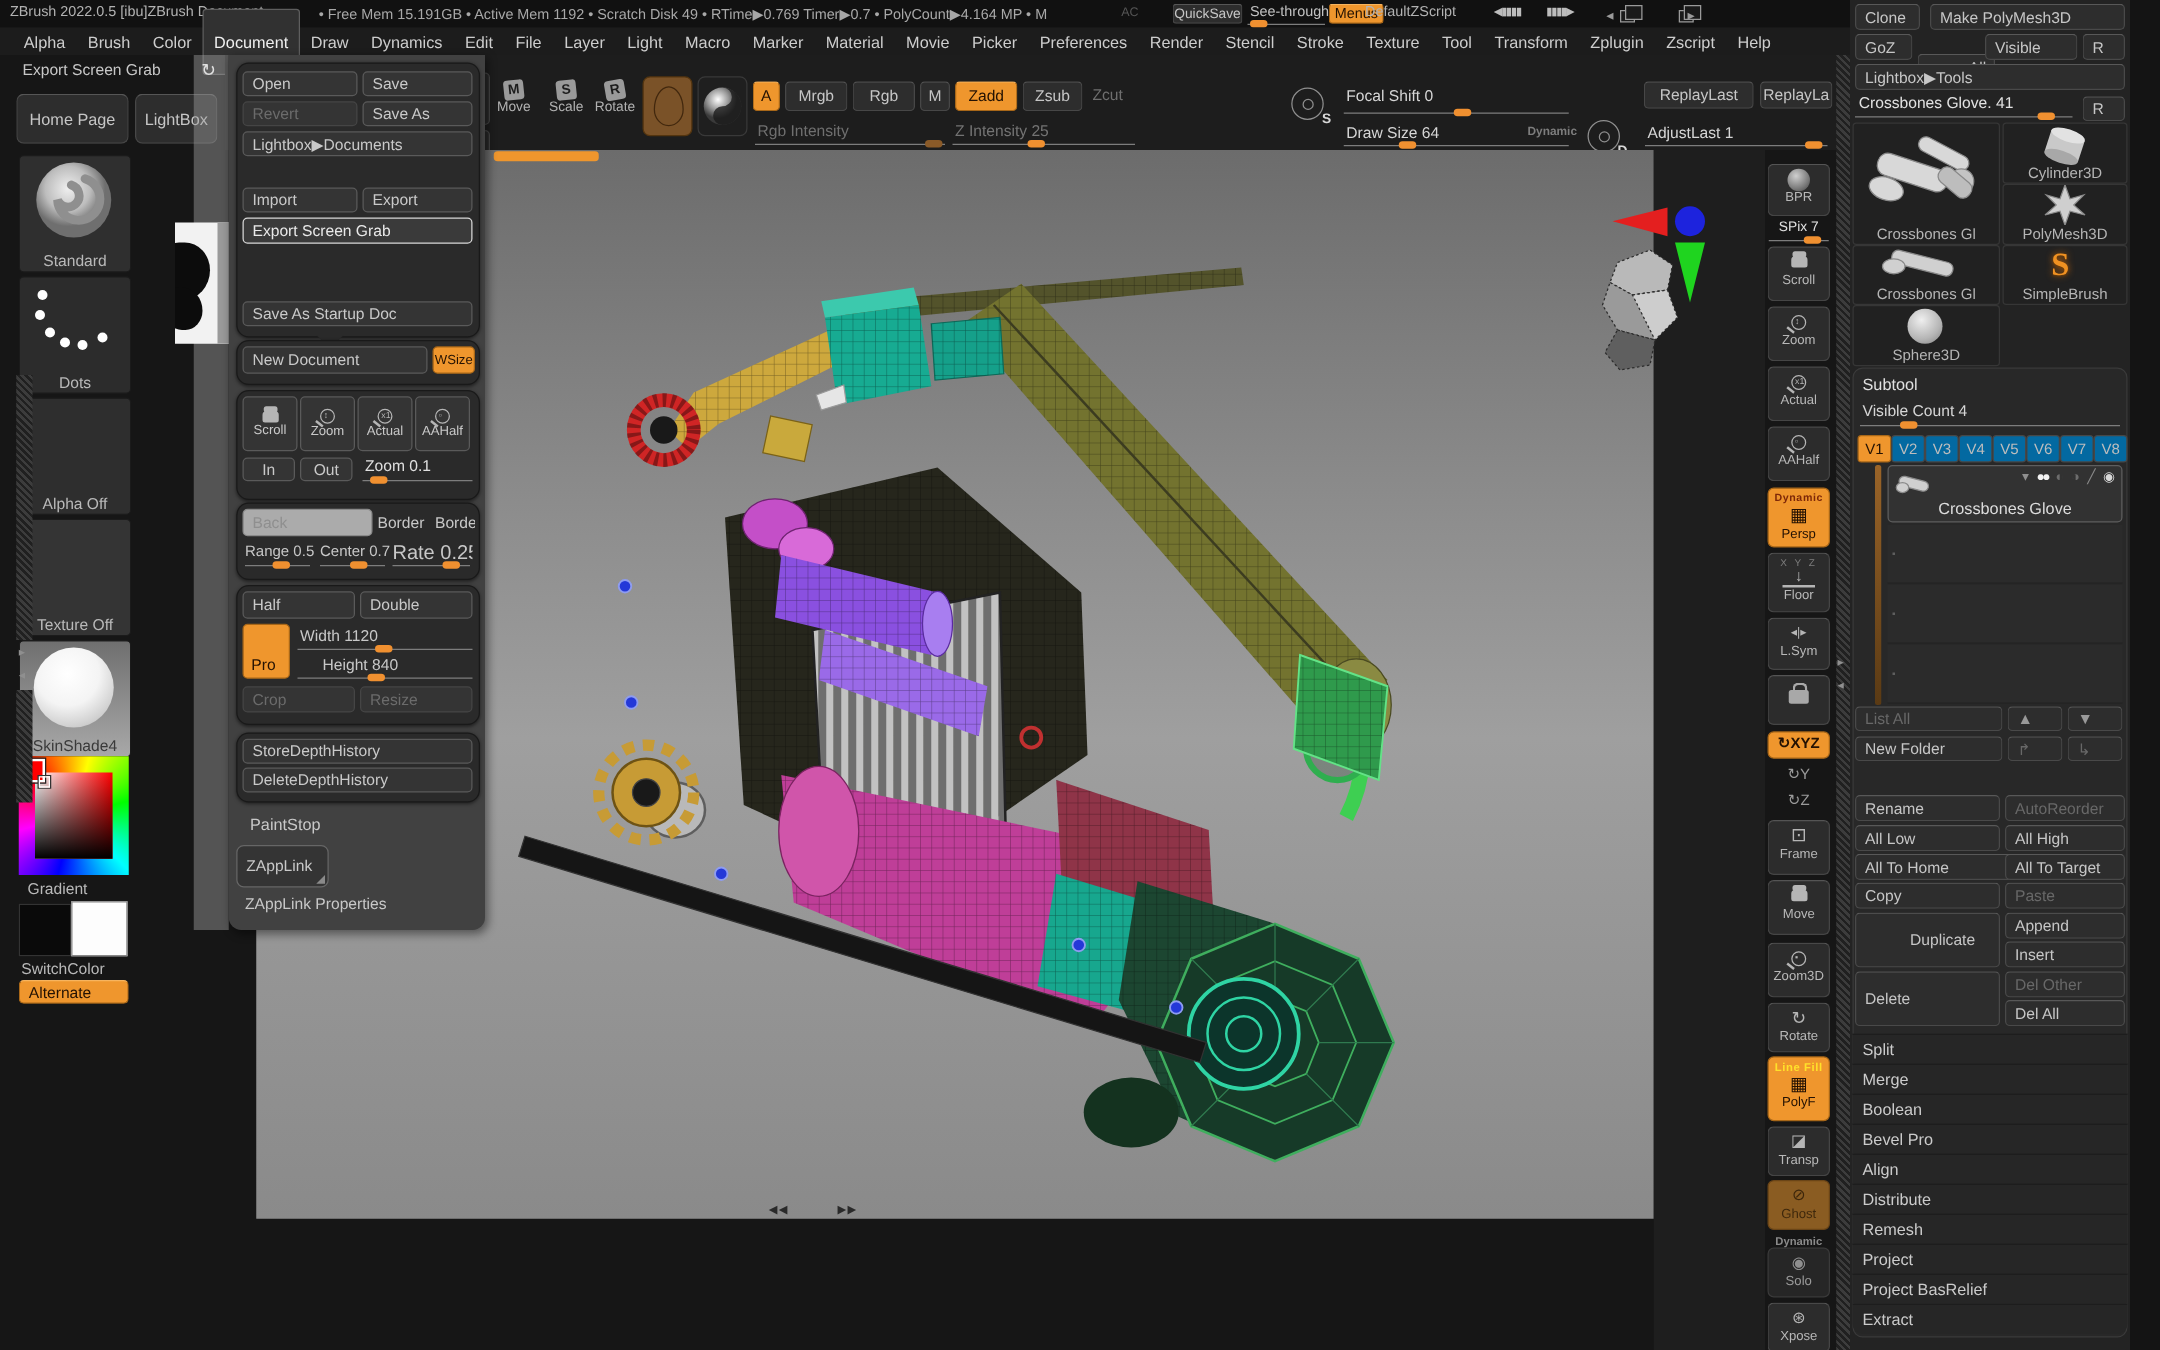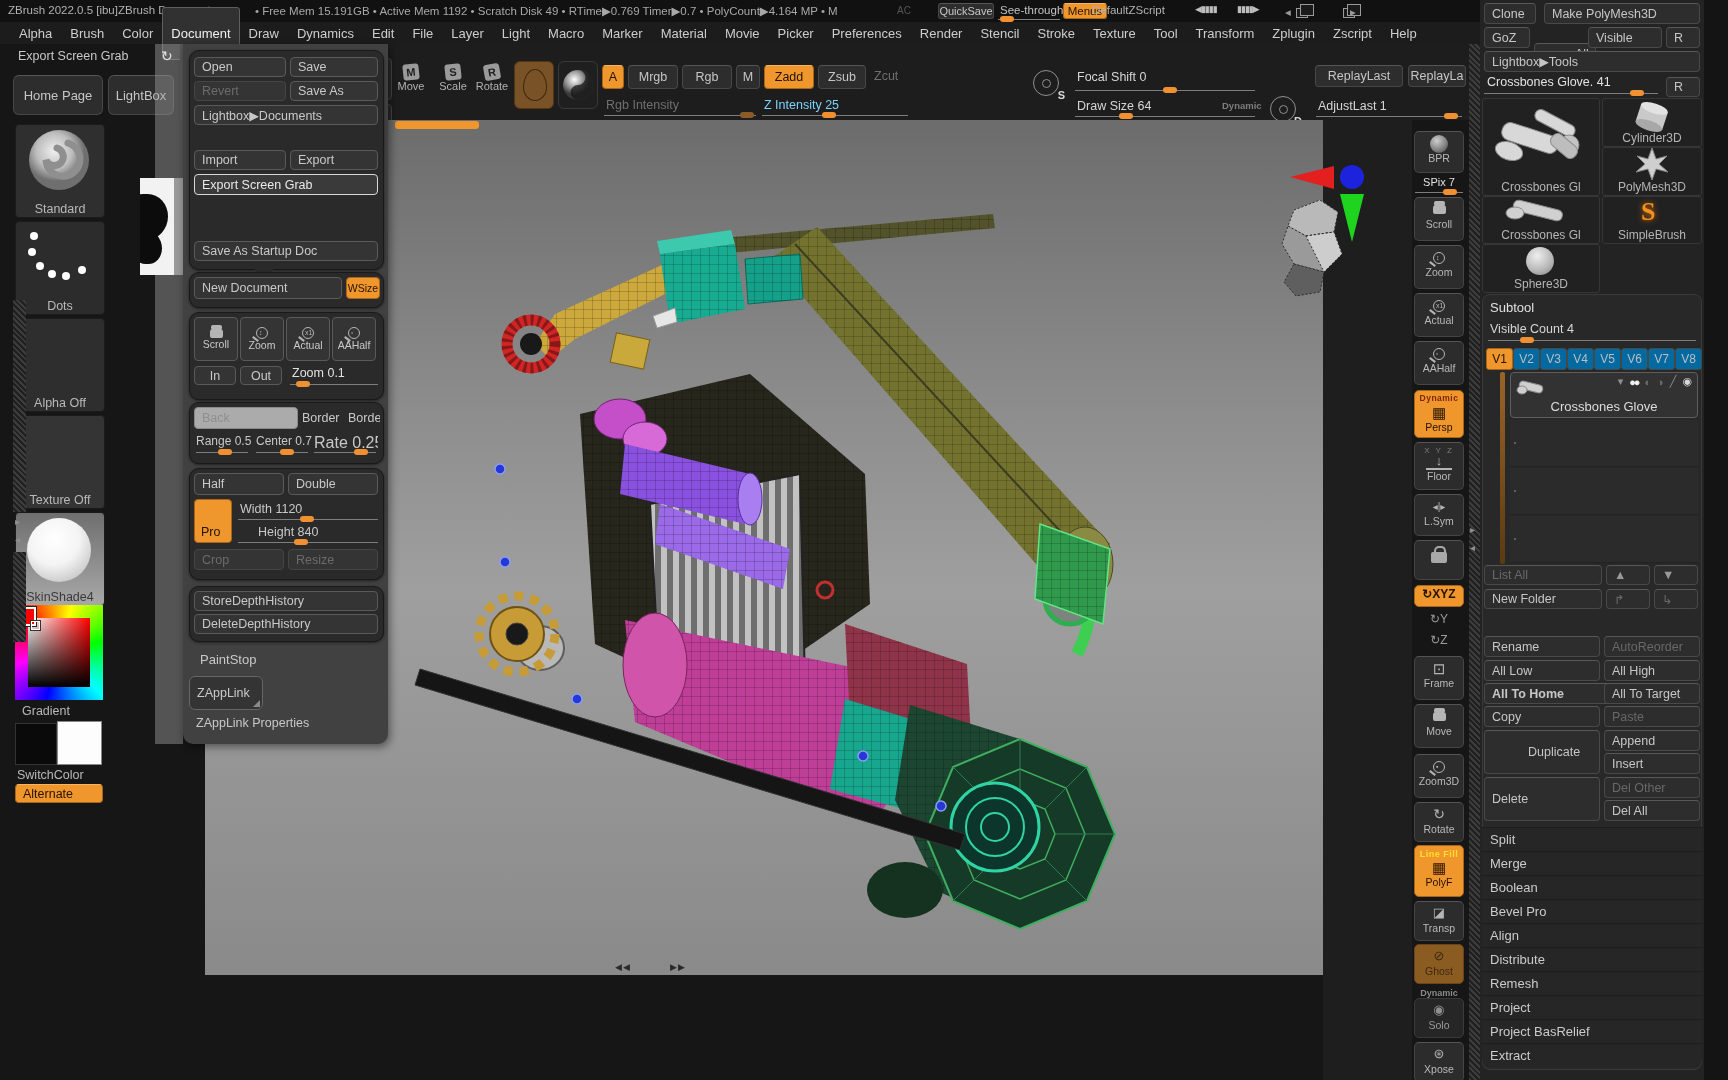--- a/index.html
+++ b/index.html
@@ -160,21 +160,21 @@
   <div class="btn center" style="left:682px;top:65px;width:50px;height:24px;">Rgb</div>
   <div class="btn center" style="left:736px;top:65px;width:24px;height:24px;">M</div>
   <div class="btn center orange" style="left:764px;top:65px;width:50px;height:24px;">Zadd</div>
   <div class="btn center" style="left:818px;top:65px;width:48px;height:24px;">Zsub</div>
   <span class="flatlabel dimlabel" style="left:874px;top:69px;">Zcut</span>
 
   <span class="flatlabel dimlabel" style="left:606px;top:98px;">Rgb Intensity</span>
   <div class="slider-track" style="left:604px;top:115px;width:152px;">
       <div class="handle brown" style="left:136px;"></div>
     </div>
-  <span class="flatlabel" style="left:764px;top:98px;color:#7dd3fc;">Z Intensity 25</span>
+  <span class="flatlabel" style="left:764px;top:98px;color:#737373;">Z Intensity 25</span>
   <div class="slider-track" style="left:762px;top:115px;width:146px;">
       <div class="handle" style="left:60px;"></div>
     </div>
 
   <div class="compass abs" style="left:1033px;top:70px;">
       <span class="cl">S</span>
     </div>
   <span class="flatlabel" style="left:1077px;top:70px;color:#d6d6d6;">Focal Shift 0</span>
   <div class="slider-track" style="left:1075px;top:90px;width:180px;">
       <div class="handle" style="left:88px;"></div>
@@ -699,21 +699,21 @@
   <div class="pbtn center" style="left:1606px;top:565px;width:44px;height:20px;color:#999;">▲</div>
   <div class="pbtn center" style="left:1654px;top:565px;width:44px;height:20px;color:#999;">▼</div>
   <div class="pbtn" style="left:1484px;top:589px;width:118px;height:20px;">New Folder</div>
   <div class="pbtn center dim" style="left:1606px;top:589px;width:44px;height:20px;">↱</div>
   <div class="pbtn center dim" style="left:1654px;top:589px;width:44px;height:20px;">↳</div>
 
   <div class="pbtn" style="left:1484px;top:636px;width:116px;height:21px;">Rename</div>
   <div class="pbtn dim" style="left:1604px;top:636px;width:96px;height:21px;">AutoReorder</div>
   <div class="pbtn" style="left:1484px;top:660px;width:116px;height:21px;">All Low</div>
   <div class="pbtn" style="left:1604px;top:660px;width:96px;height:21px;">All High</div>
-  <div class="pbtn" style="left:1484px;top:683px;width:131px;height:21px;font-weight:bold;">All To Home</div>
+  <div class="pbtn" style="left:1484px;top:683px;width:131px;height:21px;">All To Home</div>
   <div class="pbtn" style="left:1604px;top:683px;width:96px;height:21px;">All To Target</div>
   <div class="pbtn" style="left:1484px;top:706px;width:116px;height:21px;">Copy</div>
   <div class="pbtn dim" style="left:1604px;top:706px;width:96px;height:21px;">Paste</div>
   <div class="pbtn" style="left:1484px;top:730px;width:116px;height:44px;padding-left:43px;">Duplicate</div>
   <div class="pbtn" style="left:1604px;top:730px;width:96px;height:21px;">Append</div>
   <div class="pbtn" style="left:1604px;top:753px;width:96px;height:21px;">Insert</div>
   <div class="pbtn" style="left:1484px;top:777px;width:116px;height:44px;">Delete</div>
   <div class="pbtn dim" style="left:1604px;top:777px;width:96px;height:21px;">Del Other</div>
   <div class="pbtn" style="left:1604px;top:800px;width:96px;height:21px;">Del All</div>
 

